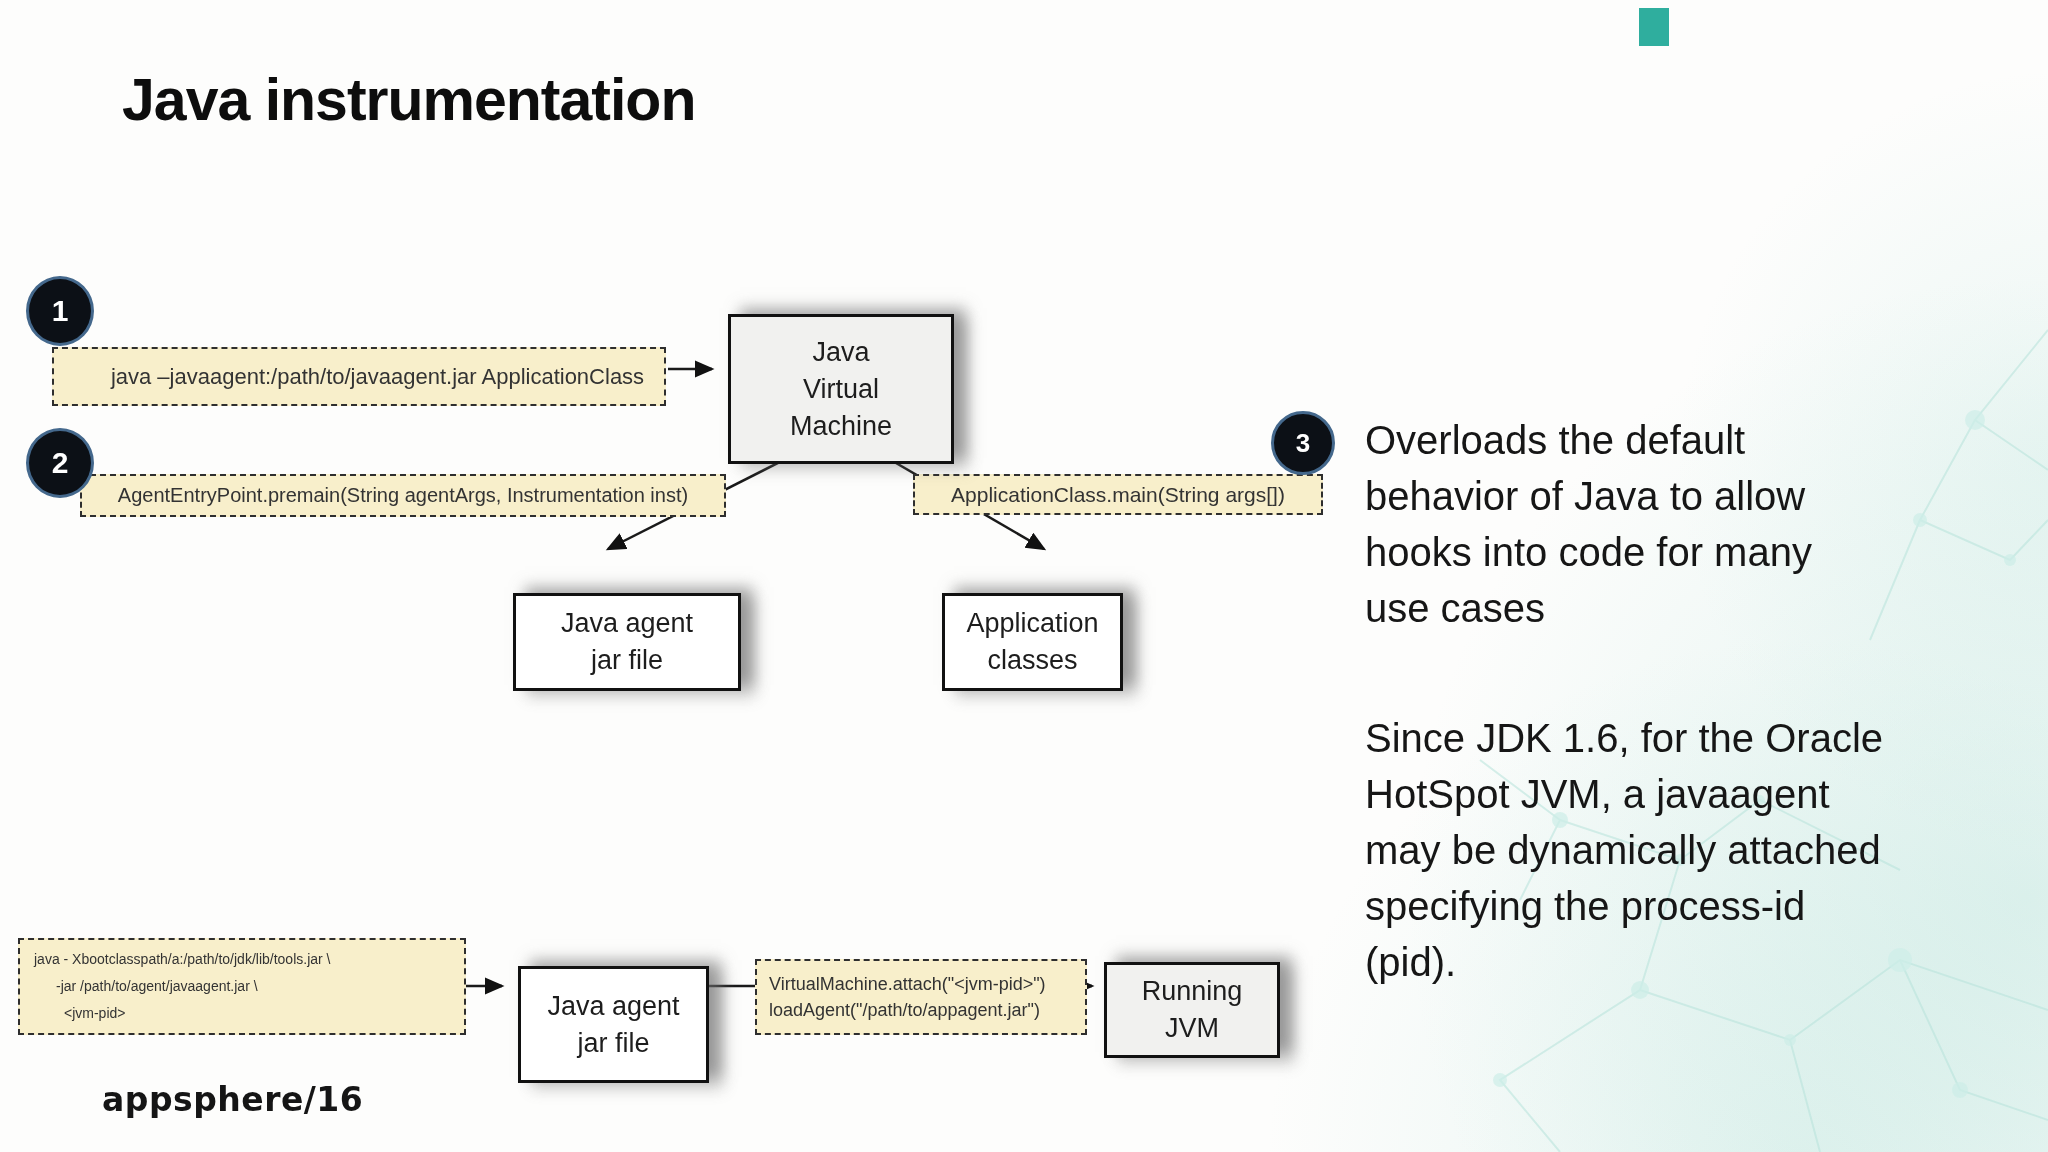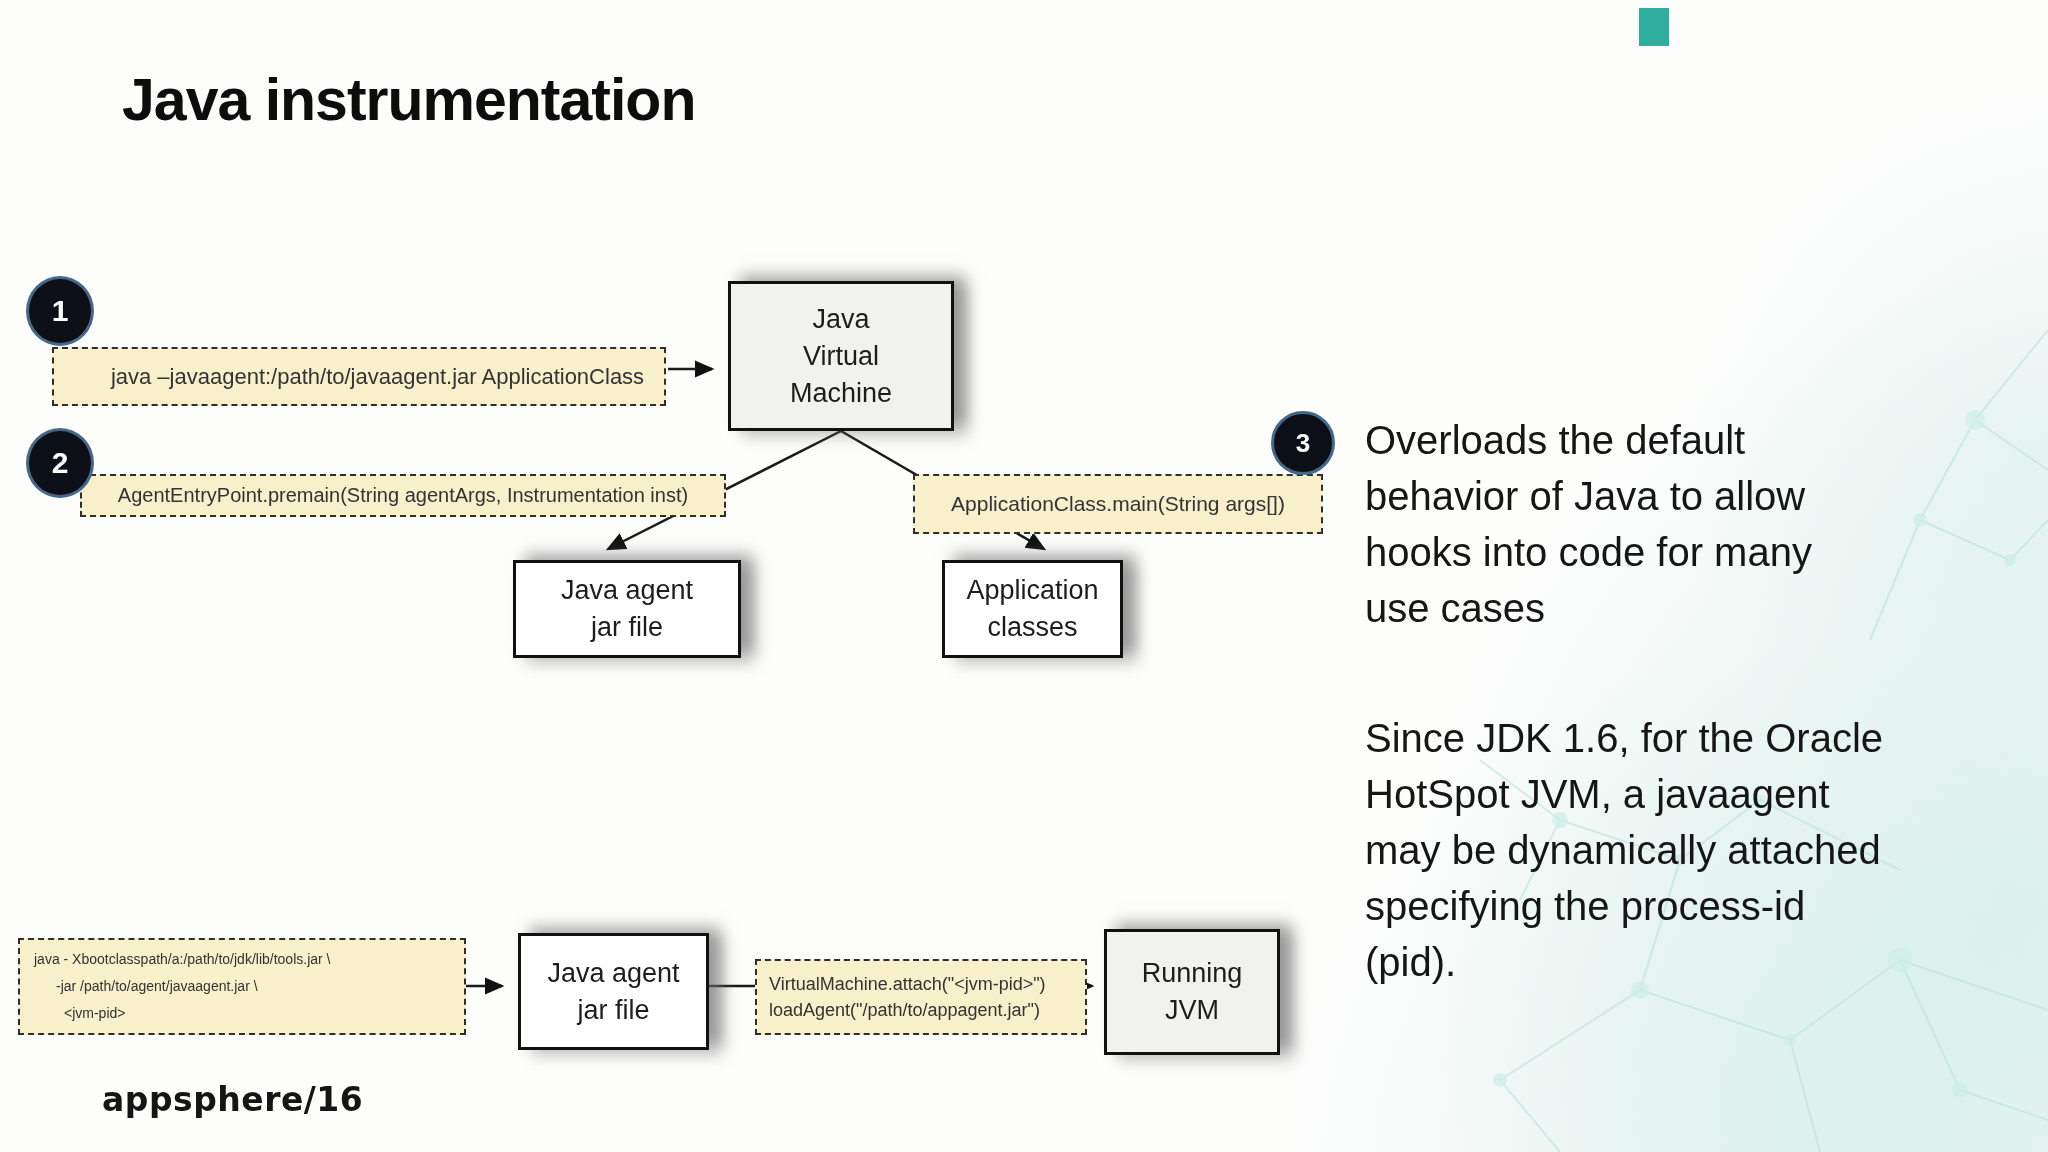--- a/index.html
+++ b/index.html
@@ -38,43 +38,44 @@
   .c3{left:1271px;top:411px;width:64px;height:64px;font-size:26px;}
   
   .codebox{
     position:absolute;z-index:2;box-sizing:border-box;
     background:#f8efcb;border:2px dashed #2e2e2e;
     display:flex;align-items:center;justify-content:center;
     color:#333;white-space:nowrap;
   }
   .b1{left:52px;top:347px;width:614px;height:59px;font-size:22px;padding-left:37px;}
   .b2{left:80px;top:474px;width:646px;height:43px;font-size:20px;}
-  .b3{left:913px;top:474px;width:410px;height:60px;font-size:21px;}
+  .b3{left:913px;top:474px;width:410px;height:41px;font-size:21px;}
   .b4{left:18px;top:938px;width:448px;height:97px;font-size:14px;
       flex-direction:column;align-items:flex-start;justify-content:center;
       padding-left:14px;line-height:27px;}
   .b4 .ind1{padding-left:22px;}
   .b4 .ind2{padding-left:30px;}
   .b5{left:755px;top:959px;width:332px;height:76px;font-size:18px;
       flex-direction:column;align-items:flex-start;justify-content:center;
       padding-left:12px;line-height:26px;}
   
   .node{
     position:absolute;z-index:2;box-sizing:border-box;
     border:3px solid #111;background:#ffffff;
     display:flex;flex-direction:column;align-items:center;justify-content:center;
     font-size:27px;line-height:37px;color:#1d1d1d;
     box-shadow:12px -6px 14px rgba(105,105,105,0.55), 14px 6px 14px rgba(105,105,105,0.30);
+    margin-top:33px;
   }
   .gray{background:#f1f1ef;}
   .jvm-box{left:728px;top:281px;width:226px;height:150px;}
   .agent-top{left:513px;top:560px;width:228px;height:98px;}
   .app-box{left:942px;top:560px;width:181px;height:98px;}
   .agent-bottom{left:518px;top:933px;width:191px;height:117px;}
-  .running-box{left:1104px;top:929px;width:176px;height:126px;}
+  .running-box{left:1104px;top:929px;width:176px;height:96px;}
   
   .rpara{position:absolute;left:1365px;z-index:3;font-size:40px;line-height:56px;color:#161616;white-space:nowrap;}
   .p1{top:182px;} .p2{top:412px;} .p3{top:710px;}
   .rpara sup{font-size:23px;vertical-align:super;line-height:0;}
   
   .footer-logo{
     position:absolute;left:102px;top:1080px;z-index:3;
     font-family:"DejaVu Sans",sans-serif;font-size:33px;font-weight:bold;
     letter-spacing:0.5px;color:#151515;
   }

